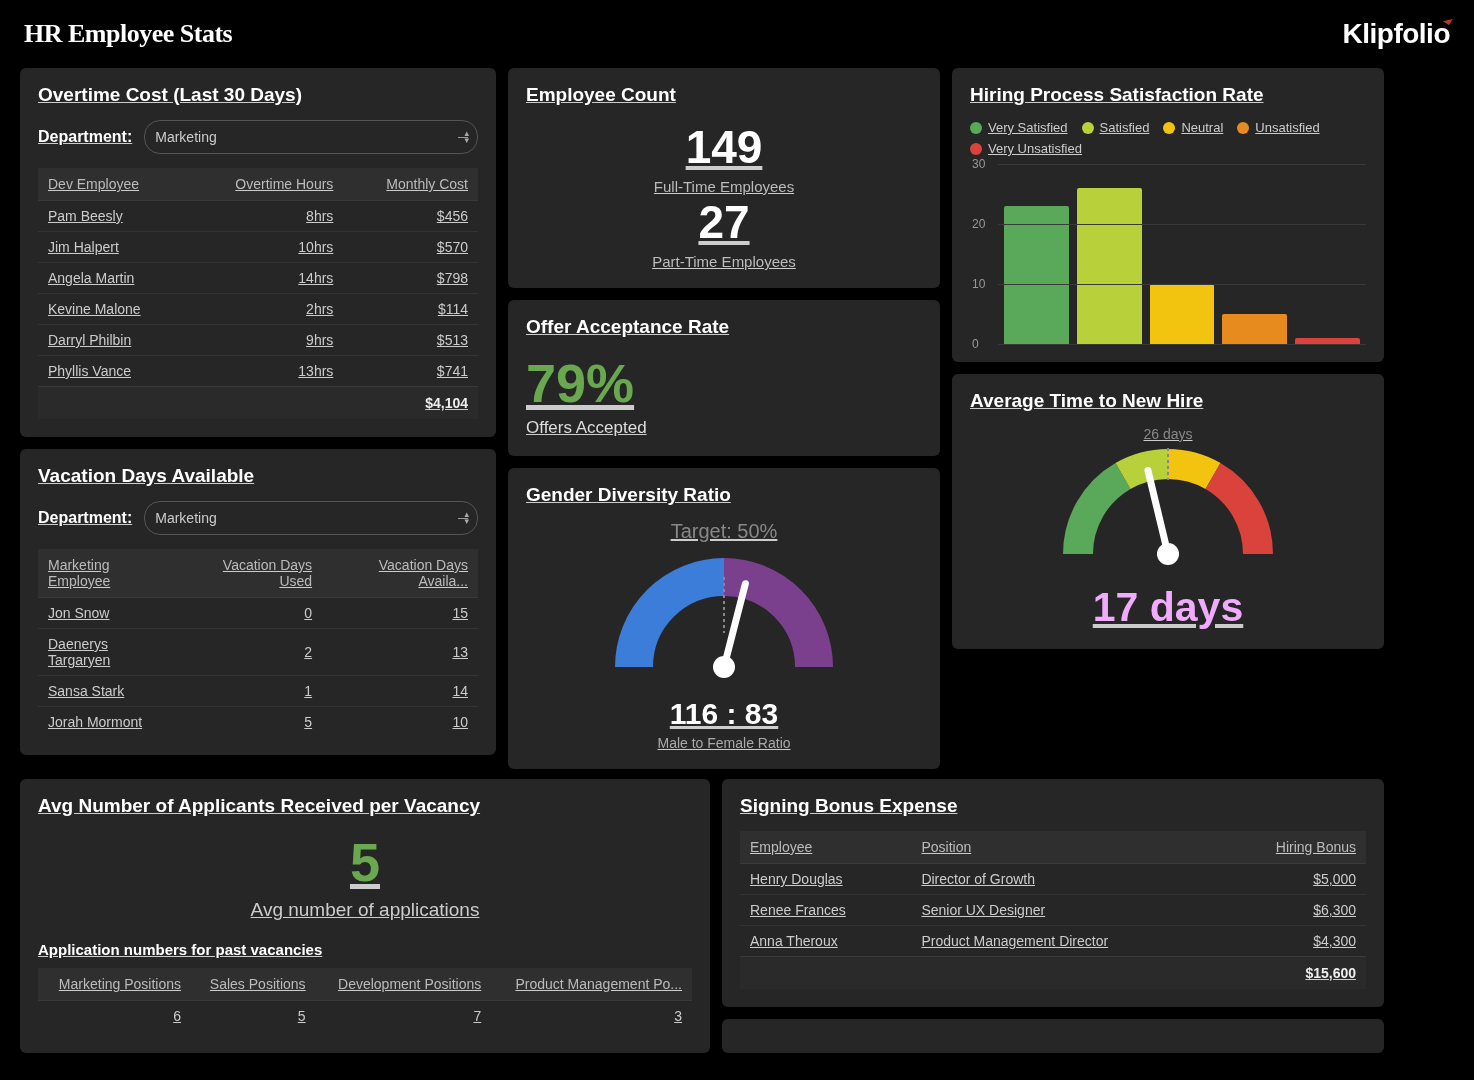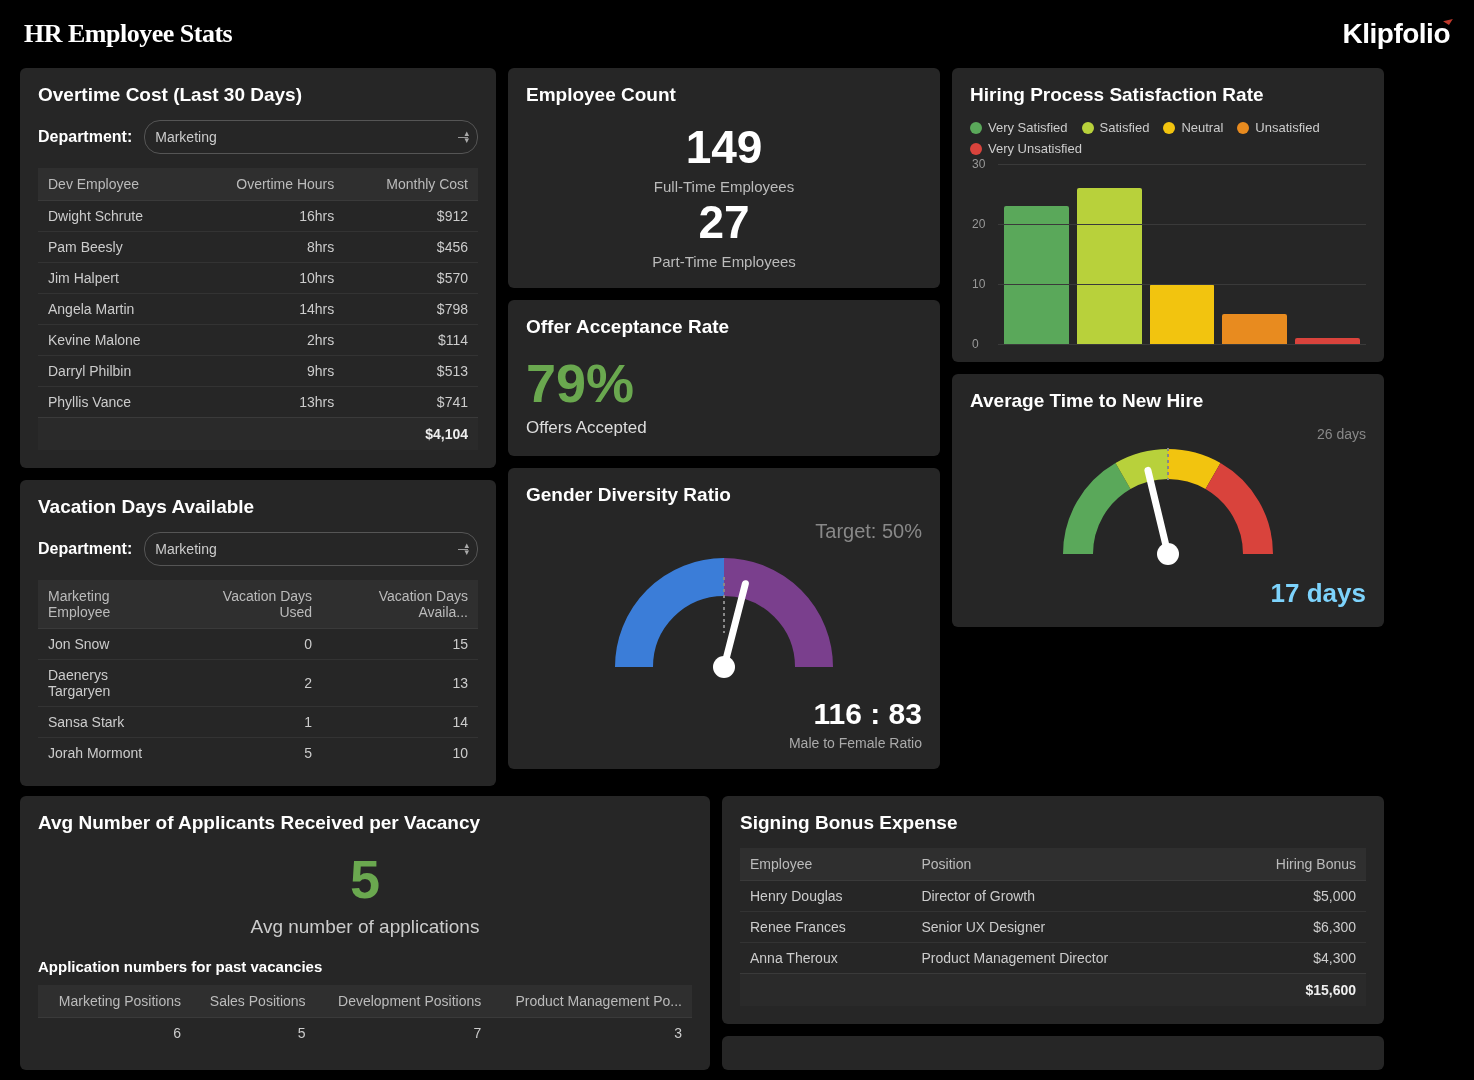--- a/index.html
+++ b/index.html
@@ -1,21 +1,21 @@
 <!DOCTYPE html>
 <html><head>
   <meta charset="utf-8">
   <style>
     * { margin:0; padding:0; box-sizing:border-box; }
     body { background:#000; font-family:-apple-system,"Segoe UI",Arial,sans-serif; color:#ccc; padding:10px; width:1474px; }
     .header-bar { display:flex; justify-content:space-between; align-items:center; padding:8px 14px 18px; }
     .page-title { color:#fff; font-size:26px; font-weight:700; letter-spacing:-.5px;font-family:Liberation Serif, serif; }
     .logo { color:#fff; font-size:28px; font-weight:700; letter-spacing:-.5px; position:relative; }
     .logo::after { content:""; position:absolute; right:-4px; top:2px; border:5px solid transparent; border-top-color:#c0392b; transform:rotate(-12deg); }
-    .card { background:#262626; border-radius:6px; padding:16px 18px 18px; }
+    .card { background:#262626; border-radius:6px; padding:16px 18px 18px;text-decoration:underline; }
     .card-title { color:#fff; font-size:19px; font-weight:600; margin-bottom:14px; }
     .empcount { grid-column:2 / span 2; grid-row:1; }
     .offer    { grid-column:2; grid-row:2; }
     .label-row { display:flex; align-items:center; margin:2px 0 14px; }
     .label-row label { color:#fff; font-size:16px; font-weight:600; margin-right:12px; }
     .select { flex:1; position:relative; }
     .select select { width:100%; background:#262626; border:1px solid #555; border-radius:16px; padding:8px 10px; color:#ccc; font-size:14px; appearance:none; }
     .select::after { content:""; position:absolute; right:10px; top:50%; transform:translateY(-50%); width:10px; height:14px;
       background: linear-gradient(#999,#999) center/10px 1px no-repeat; pointer-events:none; }
     .select::before { content:"▴\A▾"; white-space:pre; position:absolute; right:9px; top:50%; transform:translateY(-50%); color:#aaa; font-size:9px; line-height:7px; pointer-events:none; }
@@ -31,25 +31,25 @@
     .offer .n { color:#6aa84f; font-size:54px; font-weight:700; }
     .offer .l { color:#ddd; font-size:17px; margin-top:4px; }
     .legend { display:flex; flex-wrap:wrap; gap:6px 14px; font-size:13px; margin-bottom:8px; }
     .legend span { display:inline-flex; align-items:center; gap:6px; color:#ccc; }
     .dot { width:12px; height:12px; border-radius:50%; display:inline-block; }
     .chart { position:relative; height:180px; margin-left:28px; margin-top:6px; }
     .chart .grid-line { position:absolute; left:0; right:0; height:1px; background:#3a3a3a; }
     .chart .ylab { position:absolute; left:-26px; font-size:12px; color:#999; transform:translateY(-50%); }
     .bars { position:absolute; inset:0; display:flex; align-items:flex-end; gap:8px; padding:0 6px; }
     .bars .bar { flex:1; border-radius:2px 2px 0 0; }
-    .gauge-wrap { text-align:right; position:relative; }
+    .gauge-wrap { text-align:center; position:relative; }
     .gauge-target { color:#888; font-size:20px; margin-bottom:14px; }
     .gauge-figure { color:#fff; font-size:30px; font-weight:600; margin-top:10px; }
     .gauge-sub { color:#aaa; font-size:14px; margin-top:4px; }
-    .gauge-figure-big { color:#7dd3fc; font-size:26px; font-weight:700; margin-top:4px; }
+    .gauge-figure-big { color:#f0abfc; font-size:41px; font-weight:700; margin-top:10px; }
     .apps-big { color:#6aa84f; font-size:54px; font-weight:700; text-align:center; margin-top:6px; }
     .apps-l { color:#ccc; font-size:19px; text-align:center; margin:6px 0 20px; }
     .apps-sub { color:#fff; font-size:15px; font-weight:600; margin-bottom:10px; }
     
     .main { display:grid; grid-template-columns:476px 432px 432px; gap:12px; padding:0 10px 10px; }
     .col { display:flex; flex-direction:column; gap:12px; }
     .bottom-row { display:grid; grid-template-columns:690px 662px; gap:12px; padding:0 10px 10px; }
     .rightcol { display:flex; flex-direction:column; gap:12px; }
     svg.gauge { display:block; margin:0 auto; }
   </style>
@@ -74,25 +74,20 @@
       </div>
       <table>
         <thead>
             <tr>
           <th>Dev Employee</th>
           <th class="r">Overtime Hours</th>
           <th class="r">Monthly Cost</th>
         </tr>
           </thead>
         <tbody id="ot-body">
-            <tr>
-              <td>Dwight Schrute</td>
-              <td class="r">16hrs</td>
-              <td class="r">$912</td>
-            </tr>
             <tr>
               <td>Pam Beesly</td>
               <td class="r">8hrs</td>
               <td class="r">$456</td>
             </tr>
             <tr>
               <td>Jim Halpert</td>
               <td class="r">10hrs</td>
               <td class="r">$570</td>
             </tr>

